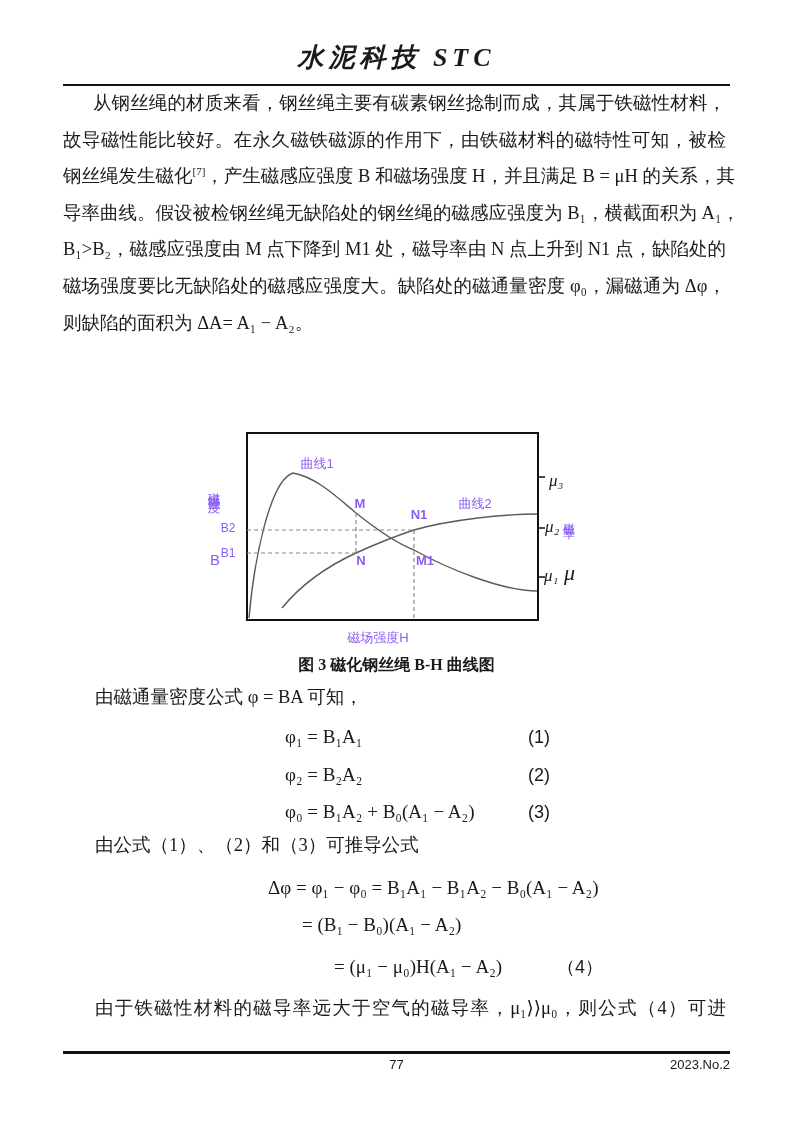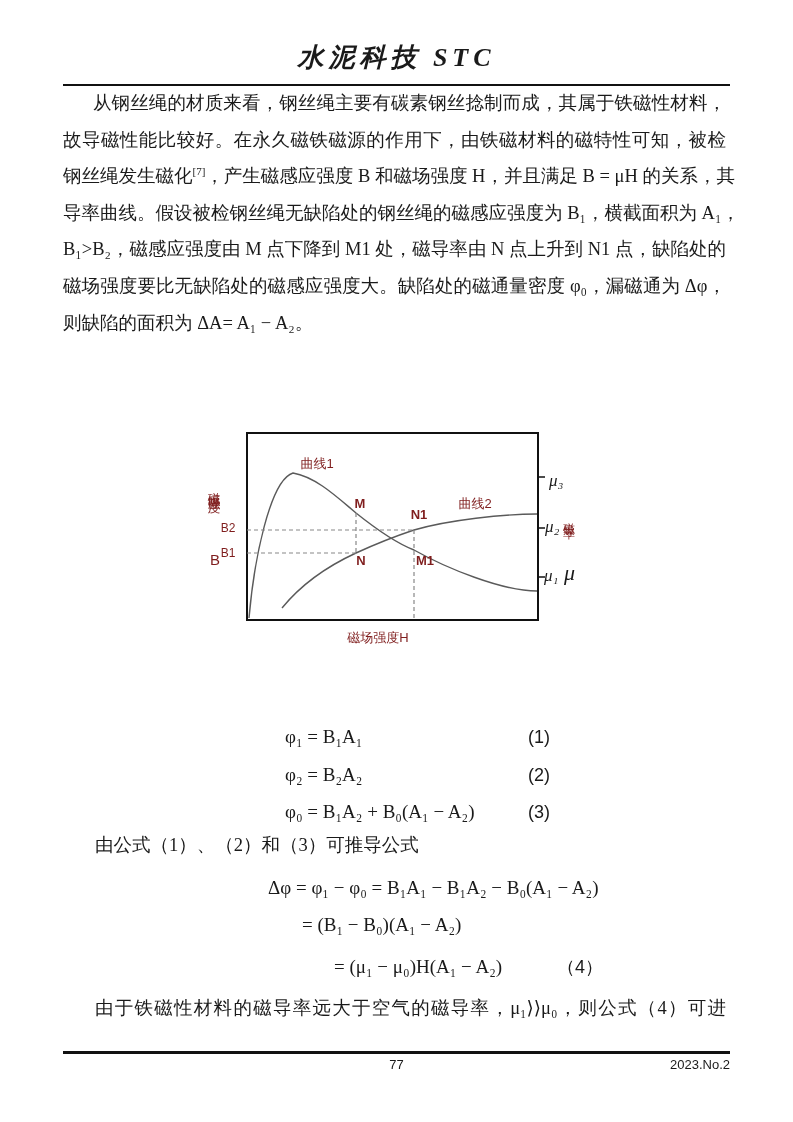--- a/index.html
+++ b/index.html
@@ -18,21 +18,21 @@
   
   .para{left:63px;top:85px;width:663px;font-size:18.5px;}
   .bline{
     height:36.6px;line-height:36.6px;white-space:nowrap;
     text-align:justify;text-align-last:justify;
   }
   .bline.lastline{text-align-last:left;white-space:normal;}
   .bline.indent{text-indent:30px;}
   sup.ref{font-size:11px;vertical-align:super;line-height:0;}
   
-  .figlabel{font-family:"Liberation Sans","DejaVu Sans",sans-serif;font-size:13px;color:#7f1d1d;}
+  .figlabel{font-family:"Liberation Sans","DejaVu Sans",sans-serif;font-size:13px;color:#8b5cf6;}
   .ctr{transform:translateX(-50%);white-space:nowrap;}
   .vert{writing-mode:vertical-rl;letter-spacing:2px;}
   .mu{font-size:17px;font-style:italic;font-family:"Liberation Serif",serif;}
   .mubig{font-size:22px;font-style:italic;font-family:"Liberation Serif",serif;}
   .axisnum{font-size:12px;text-align:center;width:28px;}
   .caption{left:0;top:655px;width:100%;text-align:center;font-weight:bold;font-size:16px;}
   
   .lead{left:63px;width:663px;height:30px;line-height:30px;font-size:18.5px;text-indent:32px;white-space:nowrap;}
   .lead.just{text-align:justify;text-align-last:justify;}
   .eq{font-size:19px;height:30px;line-height:30px;white-space:nowrap;font-family:"Liberation Serif","DejaVu Serif",serif;}
@@ -87,21 +87,23 @@
   <div class="abs figlabel axisnum" style="left:214px;top:546px;">B1</div>
   <div class="abs figlabel vert" style="left:205px;top:482px;font-size:12.5px;">磁感应强度</div>
   <div class="abs figlabel" style="left:210px;top:551px;font-size:15px;">B</div>
   <div class="abs figlabel ctr" style="left:378px;top:629px;">磁场强度H</div>
   <div class="abs mu" style="left:549px;top:471px;">μ₃</div>
   <div class="abs mu" style="left:545px;top:517px;">μ₂</div>
   <div class="abs mu" style="left:544px;top:566px;font-style:italic;">μ₁</div>
   <div class="abs figlabel vert" style="left:560px;top:513px;font-size:12px;">磁导率</div>
   <div class="abs mubig" style="left:564px;top:560px;">μ</div>
 
+  <div class="abs caption">图 3 磁化钢丝绳 B-H 曲线图</div>
 
+  <div class="abs lead" style="top:682px;">由磁通量密度公式 φ = BA 可知，</div>
 
   <div class="abs eq" style="left:285px;top:722px;">φ₁ = B₁A₁</div>
   <div class="abs eqno" style="left:528px;top:722px;">(1)</div>
 
   <div class="abs eq" style="left:285px;top:760px;">φ₂ = B₂A₂</div>
   <div class="abs eqno" style="left:528px;top:760px;">(2)</div>
 
   <div class="abs eq" style="left:285px;top:797px;">φ₀ = B₁A₂ + B₀(A₁ − A₂)</div>
   <div class="abs eqno" style="left:528px;top:797px;">(3)</div>
 

